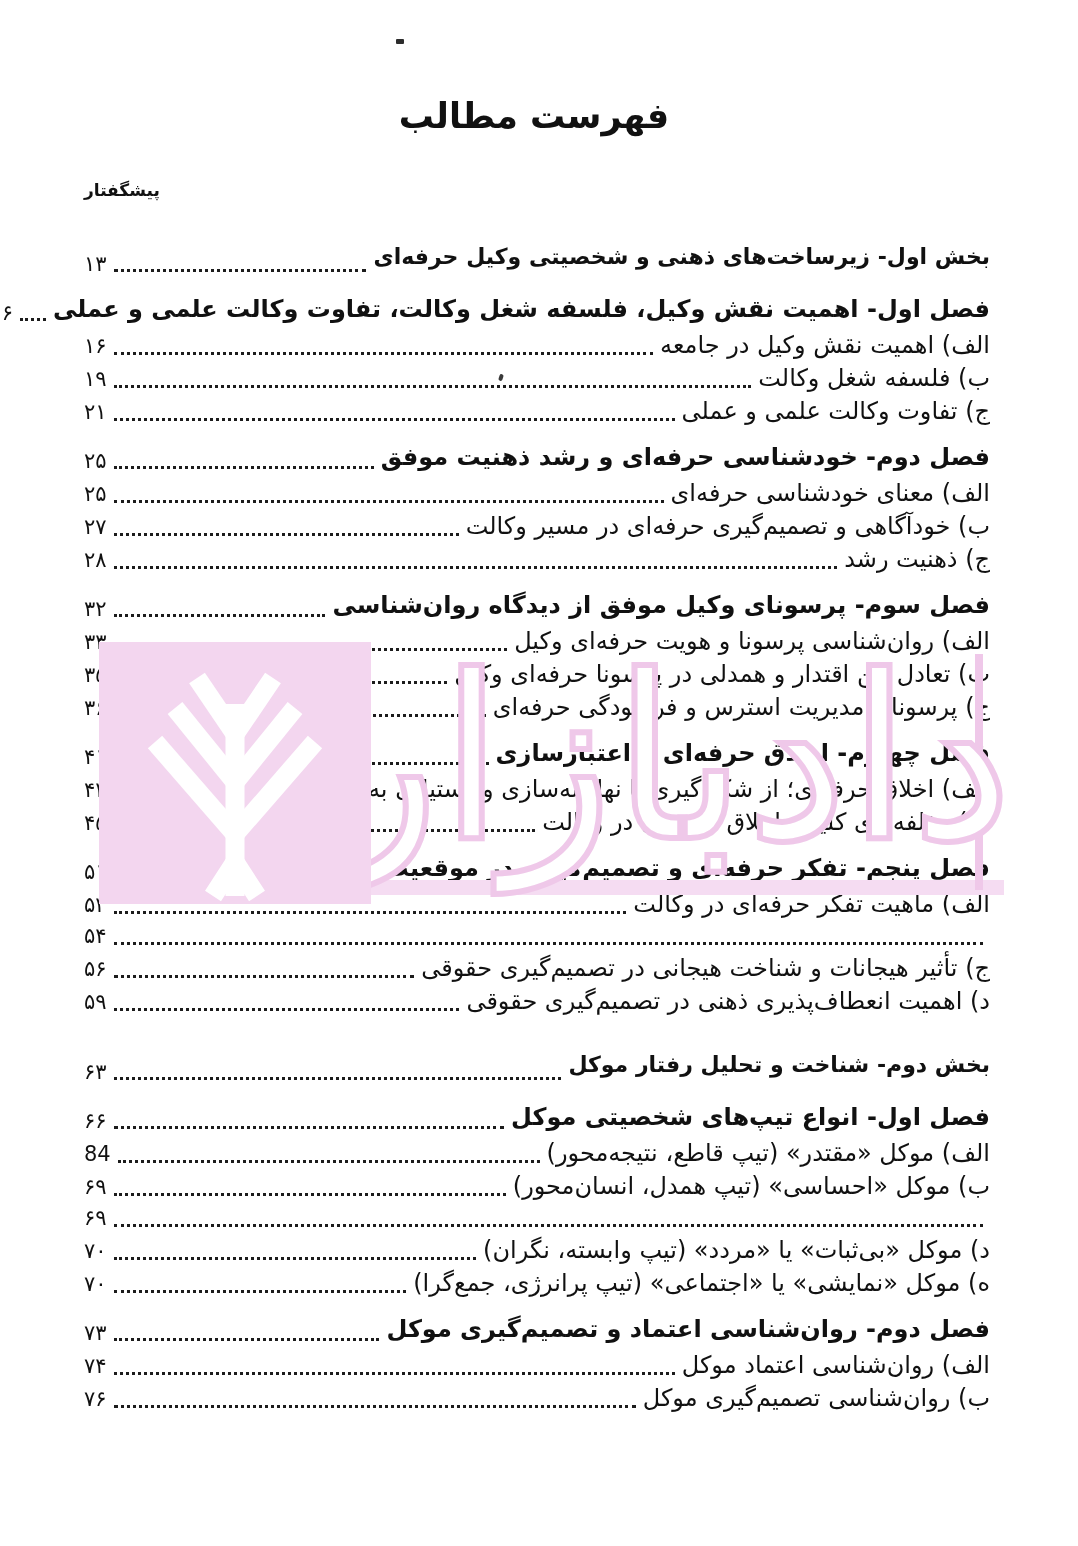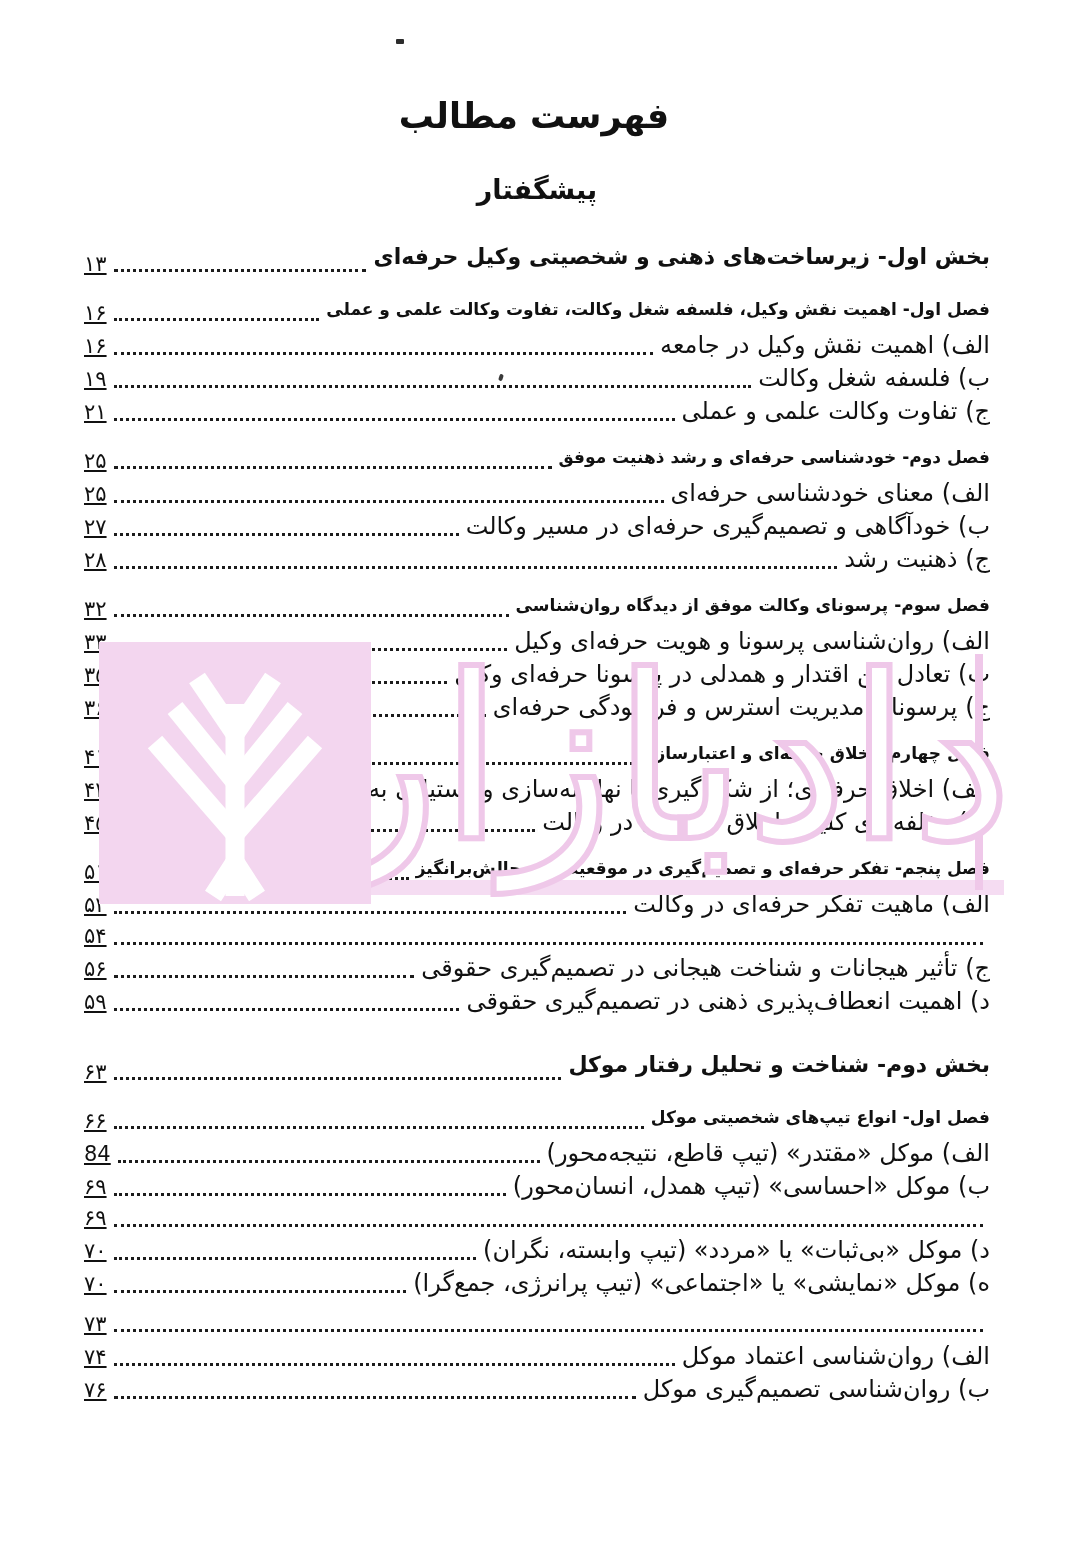--- a/index.html
+++ b/index.html
@@ -14,41 +14,40 @@
     text-align:center;font-size:35px;font-weight:bold;
     padding-top:96px;margin:0 10px 0 0;letter-spacing:0;
   }
 
   
   .toc{
     direction:rtl;
     padding:34px 88px 0 84px;
   }
   .preface{
-    font-size:27px;font-weight:bold;text-align:center;
+    font-size:17px;font-weight:bold;text-align:left;
     margin:0 0 10px 0;line-height:40px;
   }
   .row{
     display:flex;align-items:flex-end;direction:rtl;
   }
   .row .label{white-space:nowrap;}
   .row .dots{
     flex:1 1 auto;min-width:26px;
     border-bottom:3px dotted #1c1c1c;
     margin:0 7px 8px 7px;
   }
   .row .num{
     font-size:21px;line-height:30px;white-space:nowrap;
     padding-bottom:1px;
-    text-decoration:underline;
   }
   .level-part{margin-top:24px;}
   .level-part .label{font-size:22px;font-weight:bold;line-height:46px;}
   .level-chapter{margin-top:9px;}
-  .level-chapter .label{font-size:17px;font-weight:bold;line-height:40px;}
+  .level-chapter .label{font-size:24px;font-weight:bold;line-height:40px;}
   .level-item .label{font-size:24px;font-weight:normal;line-height:33px;}
   .level-item .dots{margin-bottom:7px;border-bottom-width:3px;}
 
   
   .watermark{
     position:absolute;left:99px;top:642px;width:905px;height:262px;
     z-index:0;display:flex;direction:ltr;pointer-events:none;
   }
   .wm-block{
     width:272px;height:262px;background:var(--wm-band,#f3d6ef);
@@ -137,21 +136,21 @@
     <span class="label">ب) خودآگاهی و تصمیم‌گیری حرفه‌ای در مسیر وکالت</span>
     <span class="dots"></span>
     <span class="num">۲۷</span>
   </div>
         <div class="row level-item">
     <span class="label">ج) ذهنیت رشد</span>
     <span class="dots"></span>
     <span class="num">۲۸</span>
   </div>
         <div class="row level-chapter">
-    <span class="label">فصل سوم- پرسونای وکالت موفق از دیدگاه روان‌شناسی</span>
+    <span class="label">فصل سوم- پرسونای وکیل موفق از دیدگاه روان‌شناسی</span>
     <span class="dots"></span>
     <span class="num">۳۲</span>
   </div>
         <div class="row level-item">
     <span class="label">الف) روان‌شناسی پرسونا و هویت حرفه‌ای وکیل</span>
     <span class="dots"></span>
     <span class="num">۳۳</span>
   </div>
         <div class="row level-item">
     <span class="label">ب) تعادل بین اقتدار و همدلی در پرسونا حرفه‌ای وکیل</span>
@@ -230,20 +229,21 @@
     <span class="label">د) موکل «بی‌ثبات» یا «مردد» (تیپ وابسته، نگران)</span>
     <span class="dots"></span>
     <span class="num">۷۰</span>
   </div>
         <div class="row level-item">
     <span class="label">ه) موکل «نمایشی» یا «اجتماعی» (تیپ پرانرژی، جمع‌گرا)</span>
     <span class="dots"></span>
     <span class="num">۷۰</span>
   </div>
         <div class="row level-chapter">
+    <span class="label">فصل دوم- روان‌شناسی اعتماد و تصمیم‌گیری موکل</span>
     <span class="dots"></span>
     <span class="num">۷۳</span>
   </div>
         <div class="row level-item">
     <span class="label">الف) روان‌شناسی اعتماد موکل</span>
     <span class="dots"></span>
     <span class="num">۷۴</span>
   </div>
         <div class="row level-item">
     <span class="label">ب) روان‌شناسی تصمیم‌گیری موکل</span>

